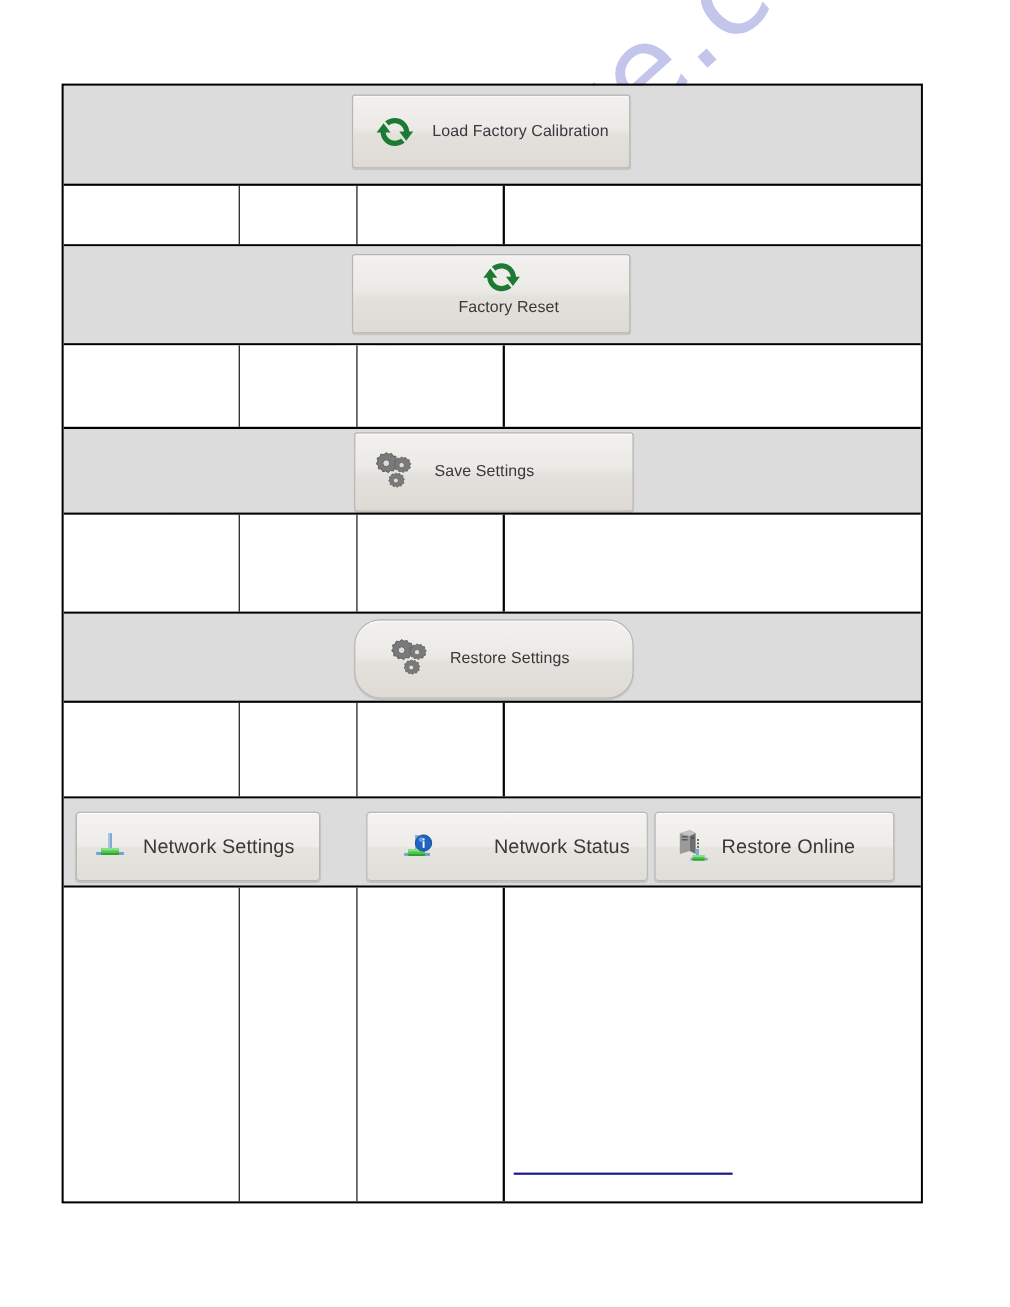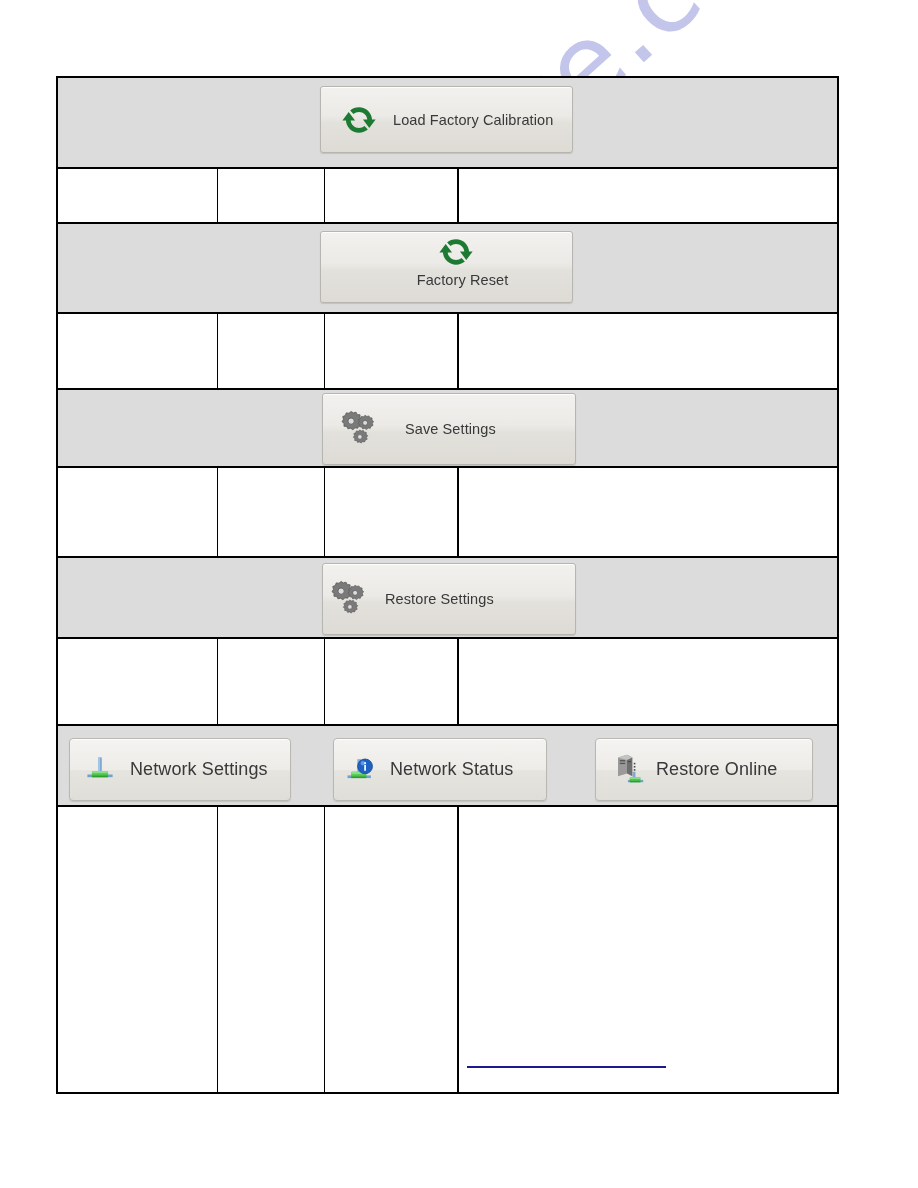--- a/index.html
+++ b/index.html
@@ -229,24 +229,24 @@
           <g transform="translate(25,33) scale(0.72)">
             <path d="M0,-11 L2.6,-9.4 L5.6,-10.2 L7,-7.4 L10.2,-7.2 L10,-4 L12.4,-2
                      L10.6,0.8 L11.6,3.8 L8.6,5 L7.6,8 L4.4,7.6 L2,9.8 L-0.6,8
                      L-3.6,8.8 L-5,6 L-8.2,5.8 L-8,2.6 L-10.4,0.6 L-8.6,-2.2
                      L-9.6,-5.2 L-6.6,-6.4 L-5.6,-9.4 L-2.4,-9 Z"></path>
             <circle cx="0" cy="0" r="3.6" fill="#dcdcdc" stroke="#5c5c5c"></circle>
           </g>
         </g>
       </svg>
     </span>
-    <span class="lbl" style="margin-left:24px;">Save Settings</span>
-  </div>
-
-  <div class="btn" style="left:322px; top:563px; width:254px; height:72px; padding-left:4px;">
+    <span class="lbl" style="margin-left:14px;">Save Settings</span>
+  </div>
+
+  <div class="btn" style="left:322px; top:563px; width:254px; height:72px; padding-left:28px;border-radius:24px;">
     <span class="ico" style="width:44px;height:44px;">
       <svg width="42" height="42" viewBox="0 0 48 48" aria-hidden="true">
         <g fill="#7a7a7a" stroke="#5c5c5c" stroke-width="1">
           <g transform="translate(15,15)">
             <path d="M0,-11 L2.6,-9.4 L5.6,-10.2 L7,-7.4 L10.2,-7.2 L10,-4 L12.4,-2
                      L10.6,0.8 L11.6,3.8 L8.6,5 L7.6,8 L4.4,7.6 L2,9.8 L-0.6,8
                      L-3.6,8.8 L-5,6 L-8.2,5.8 L-8,2.6 L-10.4,0.6 L-8.6,-2.2
                      L-9.6,-5.2 L-6.6,-6.4 L-5.6,-9.4 L-2.4,-9 Z"></path>
             <circle cx="0" cy="0" r="3.6" fill="#dcdcdc" stroke="#5c5c5c"></circle>
           </g>
@@ -277,21 +277,21 @@
         <rect x="18" y="6" width="2" height="16" fill="#a9c7e4"></rect>
         <rect x="6" y="25" width="28" height="3" fill="#6fa3cf"></rect>
         <rect x="11" y="21" width="18" height="7" rx="1.2" fill="#4fc44f"></rect>
         <rect x="11" y="21" width="18" height="2.6" rx="1" fill="#86e086"></rect>
         <rect x="11" y="26.2" width="18" height="1.8" fill="#2f9d2f"></rect>
       </svg>
     </span>
     <span class="lbl" style="margin-left:10px;">Network Settings</span>
   </div>
 
-  <div class="btn net" style="left:333px; top:738px; width:214px; height:63px; padding-left:8px;">
+  <div class="btn net" style="left:333px; top:738px; width:256px; height:63px; padding-left:28px;gap:39px;">
     <span class="ico" style="width:38px;height:38px;">
       <svg width="36" height="36" viewBox="0 0 40 40" aria-hidden="true">
         <rect x="16" y="8" width="4" height="16" fill="#7fa9d4"></rect>
         <rect x="5" y="26" width="26" height="3" fill="#6fa3cf"></rect>
         <rect x="9" y="22" width="17" height="7" rx="1.2" fill="#4fc44f"></rect>
         <rect x="9" y="22" width="17" height="2.6" rx="1" fill="#86e086"></rect>
         <rect x="9" y="27.2" width="17" height="1.8" fill="#2f9d2f"></rect>
         <circle cx="24.5" cy="16" r="8.2" fill="#1e63c4"></circle>
         <circle cx="24.5" cy="16" r="8.2" fill="none" stroke="#174d9b" stroke-width="1"></circle>
         <circle cx="22" cy="12.5" r="2.4" fill="#7fb0ef" opacity=".7"></circle>

